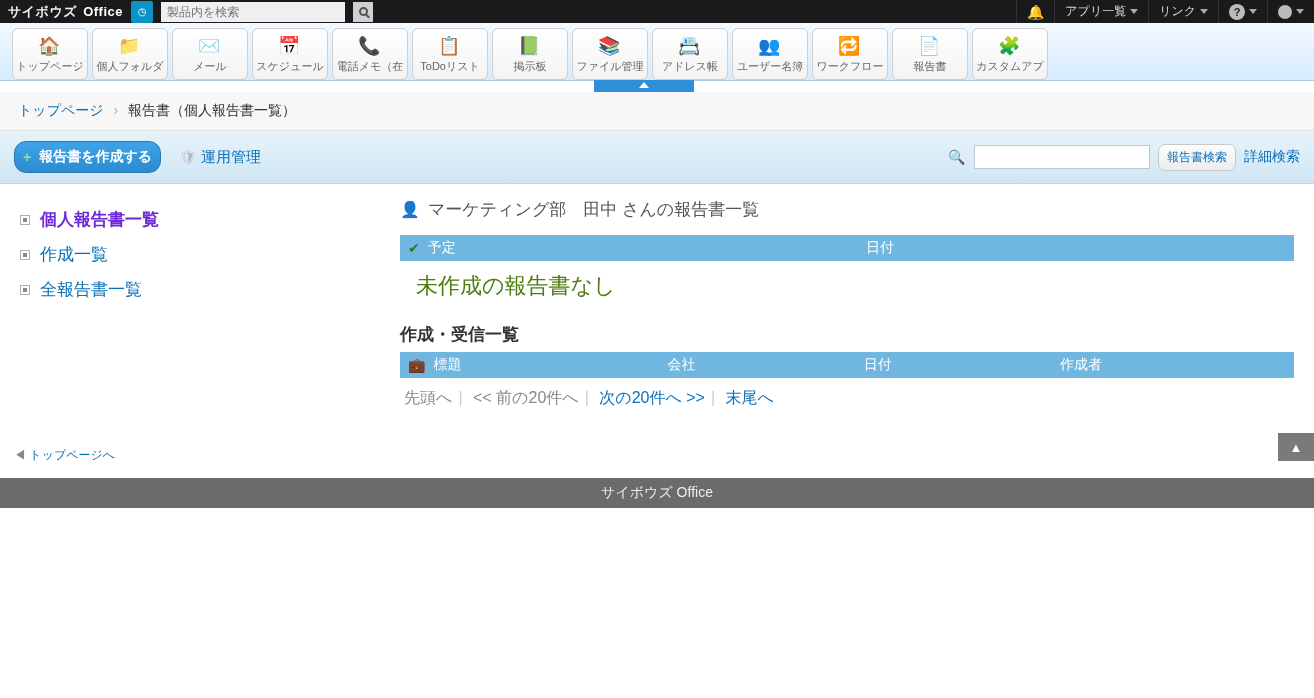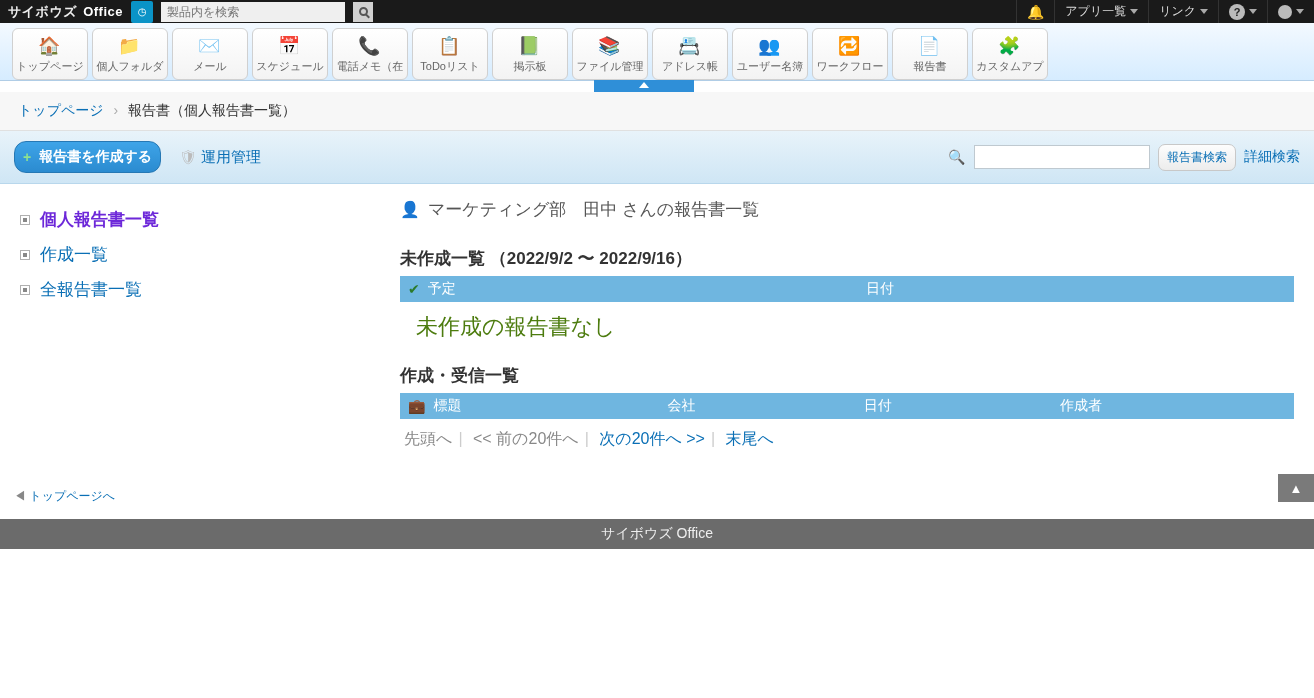--- a/index.html
+++ b/index.html
@@ -217,21 +217,20 @@
         <span>全報告書一覧</span>
       </div>
     </div>
 
   <div class="main">
     <div class="main-title">
       <span class="person-icon">👤</span>
       <span>マーケティング部　田中 さんの報告書一覧</span>
     </div>
 
-    <div class="section-title">未作成一覧 （2022/9/2 〜 2022/9/16）</div>
     <div class="tbl-head">
       <span class="check">✔</span>
       <span class="col">予定</span>
       <span class="col2">日付</span>
     </div>
     <div class="none-row">未作成の報告書なし</div>
 
     <div class="section-title">作成・受信一覧</div>
     <div class="tbl-head">
       <span>💼</span>

